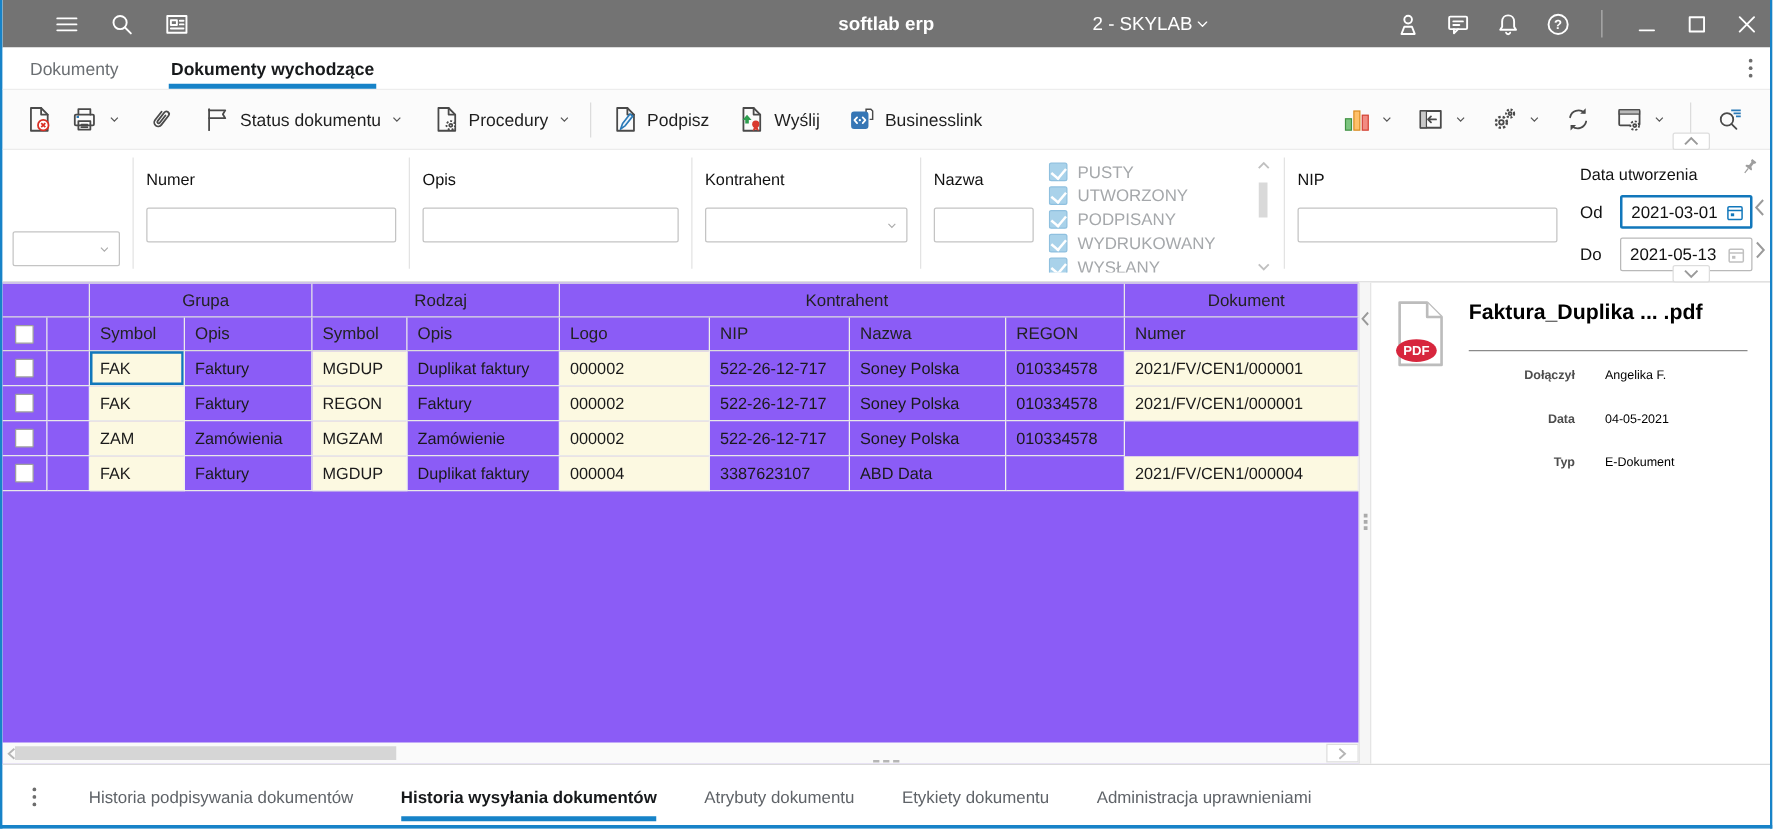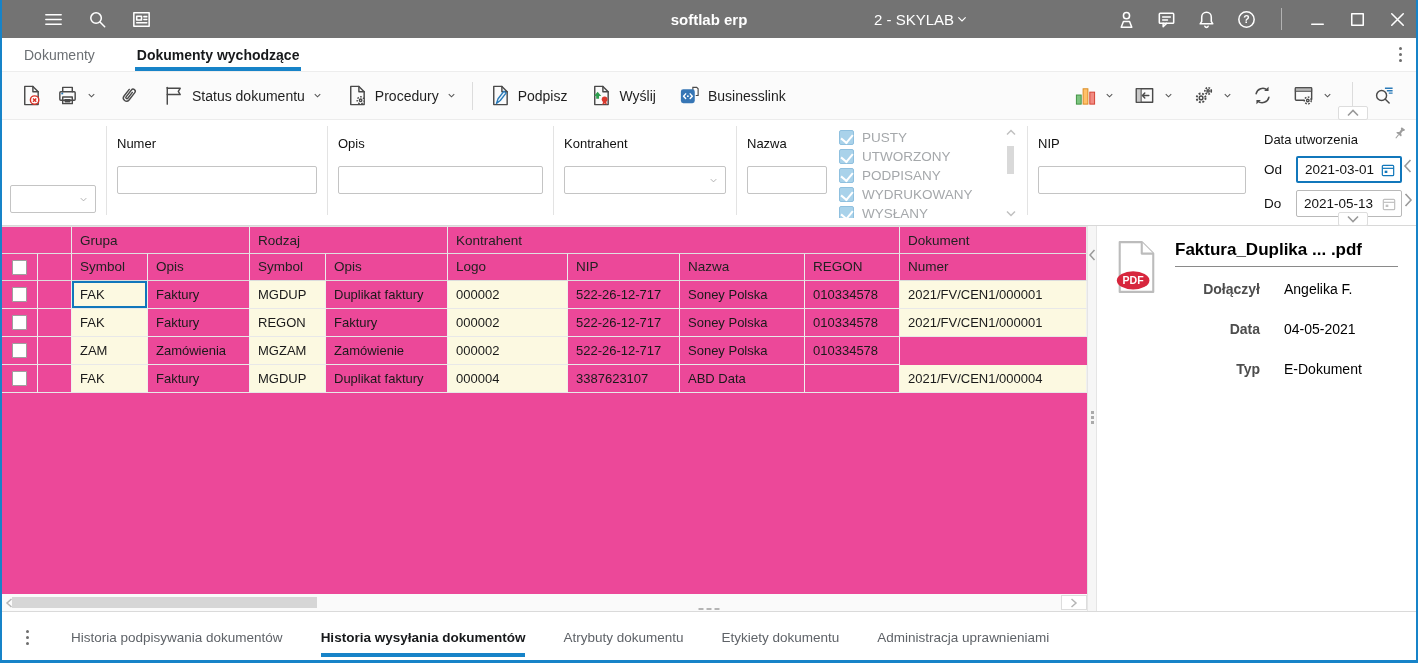--- a/index.html
+++ b/index.html
@@ -58,21 +58,21 @@
   .dateinput.focused{ border:2px solid #1177bb; }
   .dateinput span{ flex:1; }
   .fp-pin{ position:absolute; right:8px; top:5px; }
   .fp-nav{ position:absolute; right:2px; background:none; border:none; cursor:pointer; }
   .fp-nav.prev{ top:38px;} .fp-nav.next{ top:72px;}
   .fp-collapse{ position:absolute; right:48px; width:30px; height:14px; background:#fff; border:1px solid #ddd; border-radius:2px; display:flex; align-items:center; justify-content:center; cursor:pointer; z-index:5;}
   .fp-collapse.top{ top:-14px;} .fp-collapse.bottom{ bottom:-1px;}
 
   
   .content{ height:385px; display:flex; flex:none; }
-  .gridarea{ width:1085px; flex:none; position:relative; background:#ec4899; }
+  .gridarea{ width:1085px; flex:none; position:relative; background:#8b5cf6;text-align:center; }
   .gridhead-groups{ display:grid; grid-template-columns:70px 178px 198px 452px 187px; height:28px; border-top:1px solid #e3e3e3;}
   .ghg{ border-bottom:1px solid #e0e0e0; border-right:1px solid #e8e8e8; line-height:27px; padding-left:8px; font-size:13.5px; color:#222; white-space:nowrap; overflow:hidden;}
   .gridhead-cols{ display:grid; grid-template-columns:36px 34px 76px 102px 76px 122px 120px 112px 125px 95px 187px; height:27px; }
   .ghc{ border-bottom:1px solid #dcdcdc; border-right:1px solid #ececec; line-height:26px; padding-left:8px; font-size:13.5px; color:#222; display:flex; align-items:center; white-space:nowrap; overflow:hidden;}
   .grow{ display:grid; grid-template-columns:36px 34px 76px 102px 76px 122px 120px 112px 125px 95px 187px; height:28px; }
   .gc{ border-bottom:1px solid #e8e8e8; border-right:1px solid #f0f0f0; line-height:27px; padding-left:8px; font-size:13px; color:#1a1a1a; white-space:nowrap; overflow:hidden; display:flex; align-items:center;}
   .gc.center{ justify-content:center; padding-left:0;}
   .yellow{ background:#fcf9e1; }
   .sel{ box-shadow:inset 0 0 0 2px #1177bb; }
   .rowcheck{ width:15px; height:15px; border:1px solid #9f9f9f; border-radius:1px; background:#fff; margin:auto; cursor:pointer;}
@@ -81,22 +81,22 @@
   .harrow{ width:14px; height:100%; display:flex; align-items:center; justify-content:center; background:none; border:none; cursor:pointer;}
   .harrow.right{ margin-left:auto; border:1px solid #ddd; background:#fff; width:26px; height:15px;}
   .vsplitter{ width:10px; flex:none; background:#f6f6f6; border-left:1px solid #e5e5e5; border-right:1px solid #e5e5e5; position:relative; cursor:col-resize;}
   .vs-collapse{ position:absolute; top:22px; left:-1px; background:none; border:none; cursor:pointer;}
   .vs-dots{ position:absolute; top:185px; left:3px; display:flex; flex-direction:column; gap:2px;}
   .vs-dots i{ width:3px; height:3px; background:#aaa; display:block;}
 
   
   .detail{ flex:1; background:#fff; padding:14px 18px 0 16px; display:flex; gap:16px; }
   .d-col{ flex:1; min-width:0; }
-  .d-title{ font-size:17px; font-weight:bold; color:#000; white-space:nowrap; overflow:hidden; padding-bottom:6px; border-bottom:1px solid #8a8a8a; margin-bottom:14px; }
-  .d-fields{ display:grid; grid-template-columns:1fr 114px; column-gap:12px; row-gap:9px; font-size:14px;gap:24px; }
+  .d-title{ font-size:17px; font-weight:bold; color:#000; white-space:nowrap; overflow:hidden; padding-bottom:20px; border-bottom:1px solid #8a8a8a; margin-bottom:14px; }
+  .d-fields{ display:grid; grid-template-columns:1fr 114px; column-gap:12px; row-gap:9px; font-size:10px;gap:24px; }
   .d-label{ font-weight:bold; color:#4d4d4d; text-align:right; }
   .d-value{ color:#000; white-space:nowrap; }
 
   
   .hdivider{ height:4px; border-top:1px solid #dadada; position:relative; flex:none; background:#fff;}
   .hd-handle{ position:absolute; left:50%; top:-4px; transform:translateX(-50%); display:flex; gap:3px; cursor:row-resize;}
   .hd-handle i{ width:5px; height:2px; background:#b5b5b5; display:block;}
   .bottombar{ height:45px; background:#fff; display:flex; align-items:center; padding-left:20px; gap:38px; flex:none;}
   .btab{ position:relative; font-size:13.5px; color:#5f6368; height:100%; display:flex; align-items:center; cursor:pointer;}
   .btab.active{ color:#17191b; font-weight:bold; }

